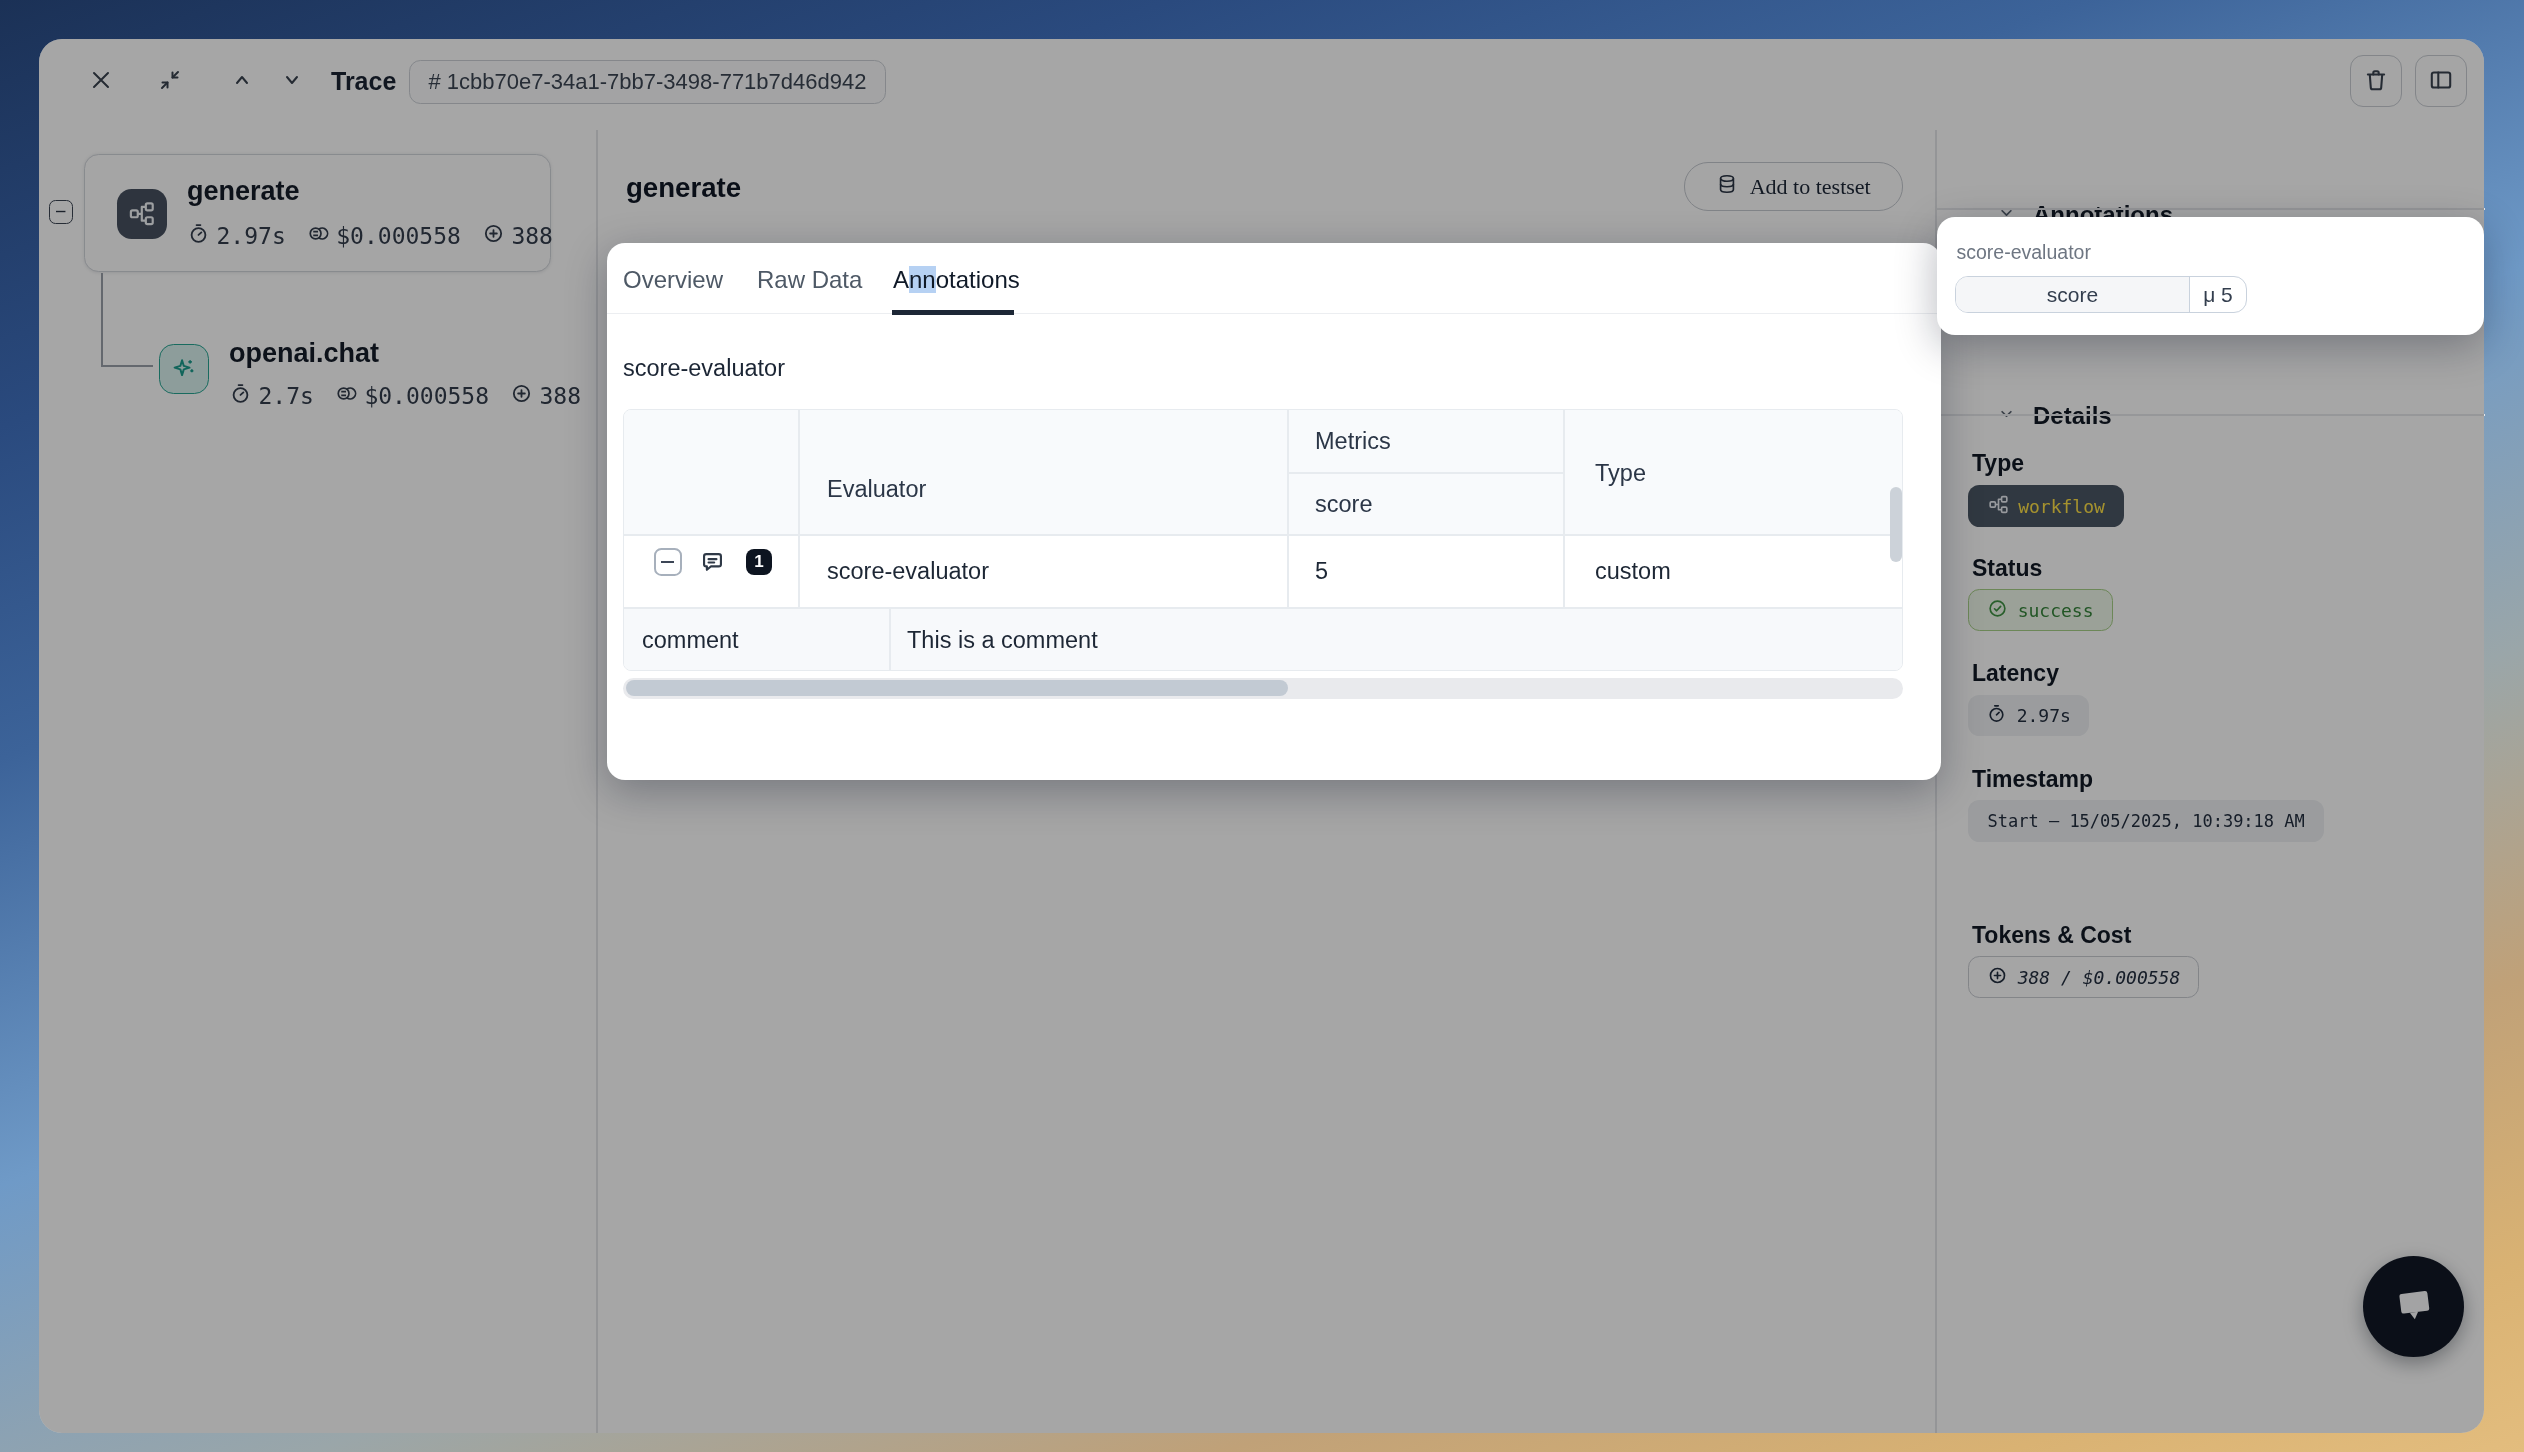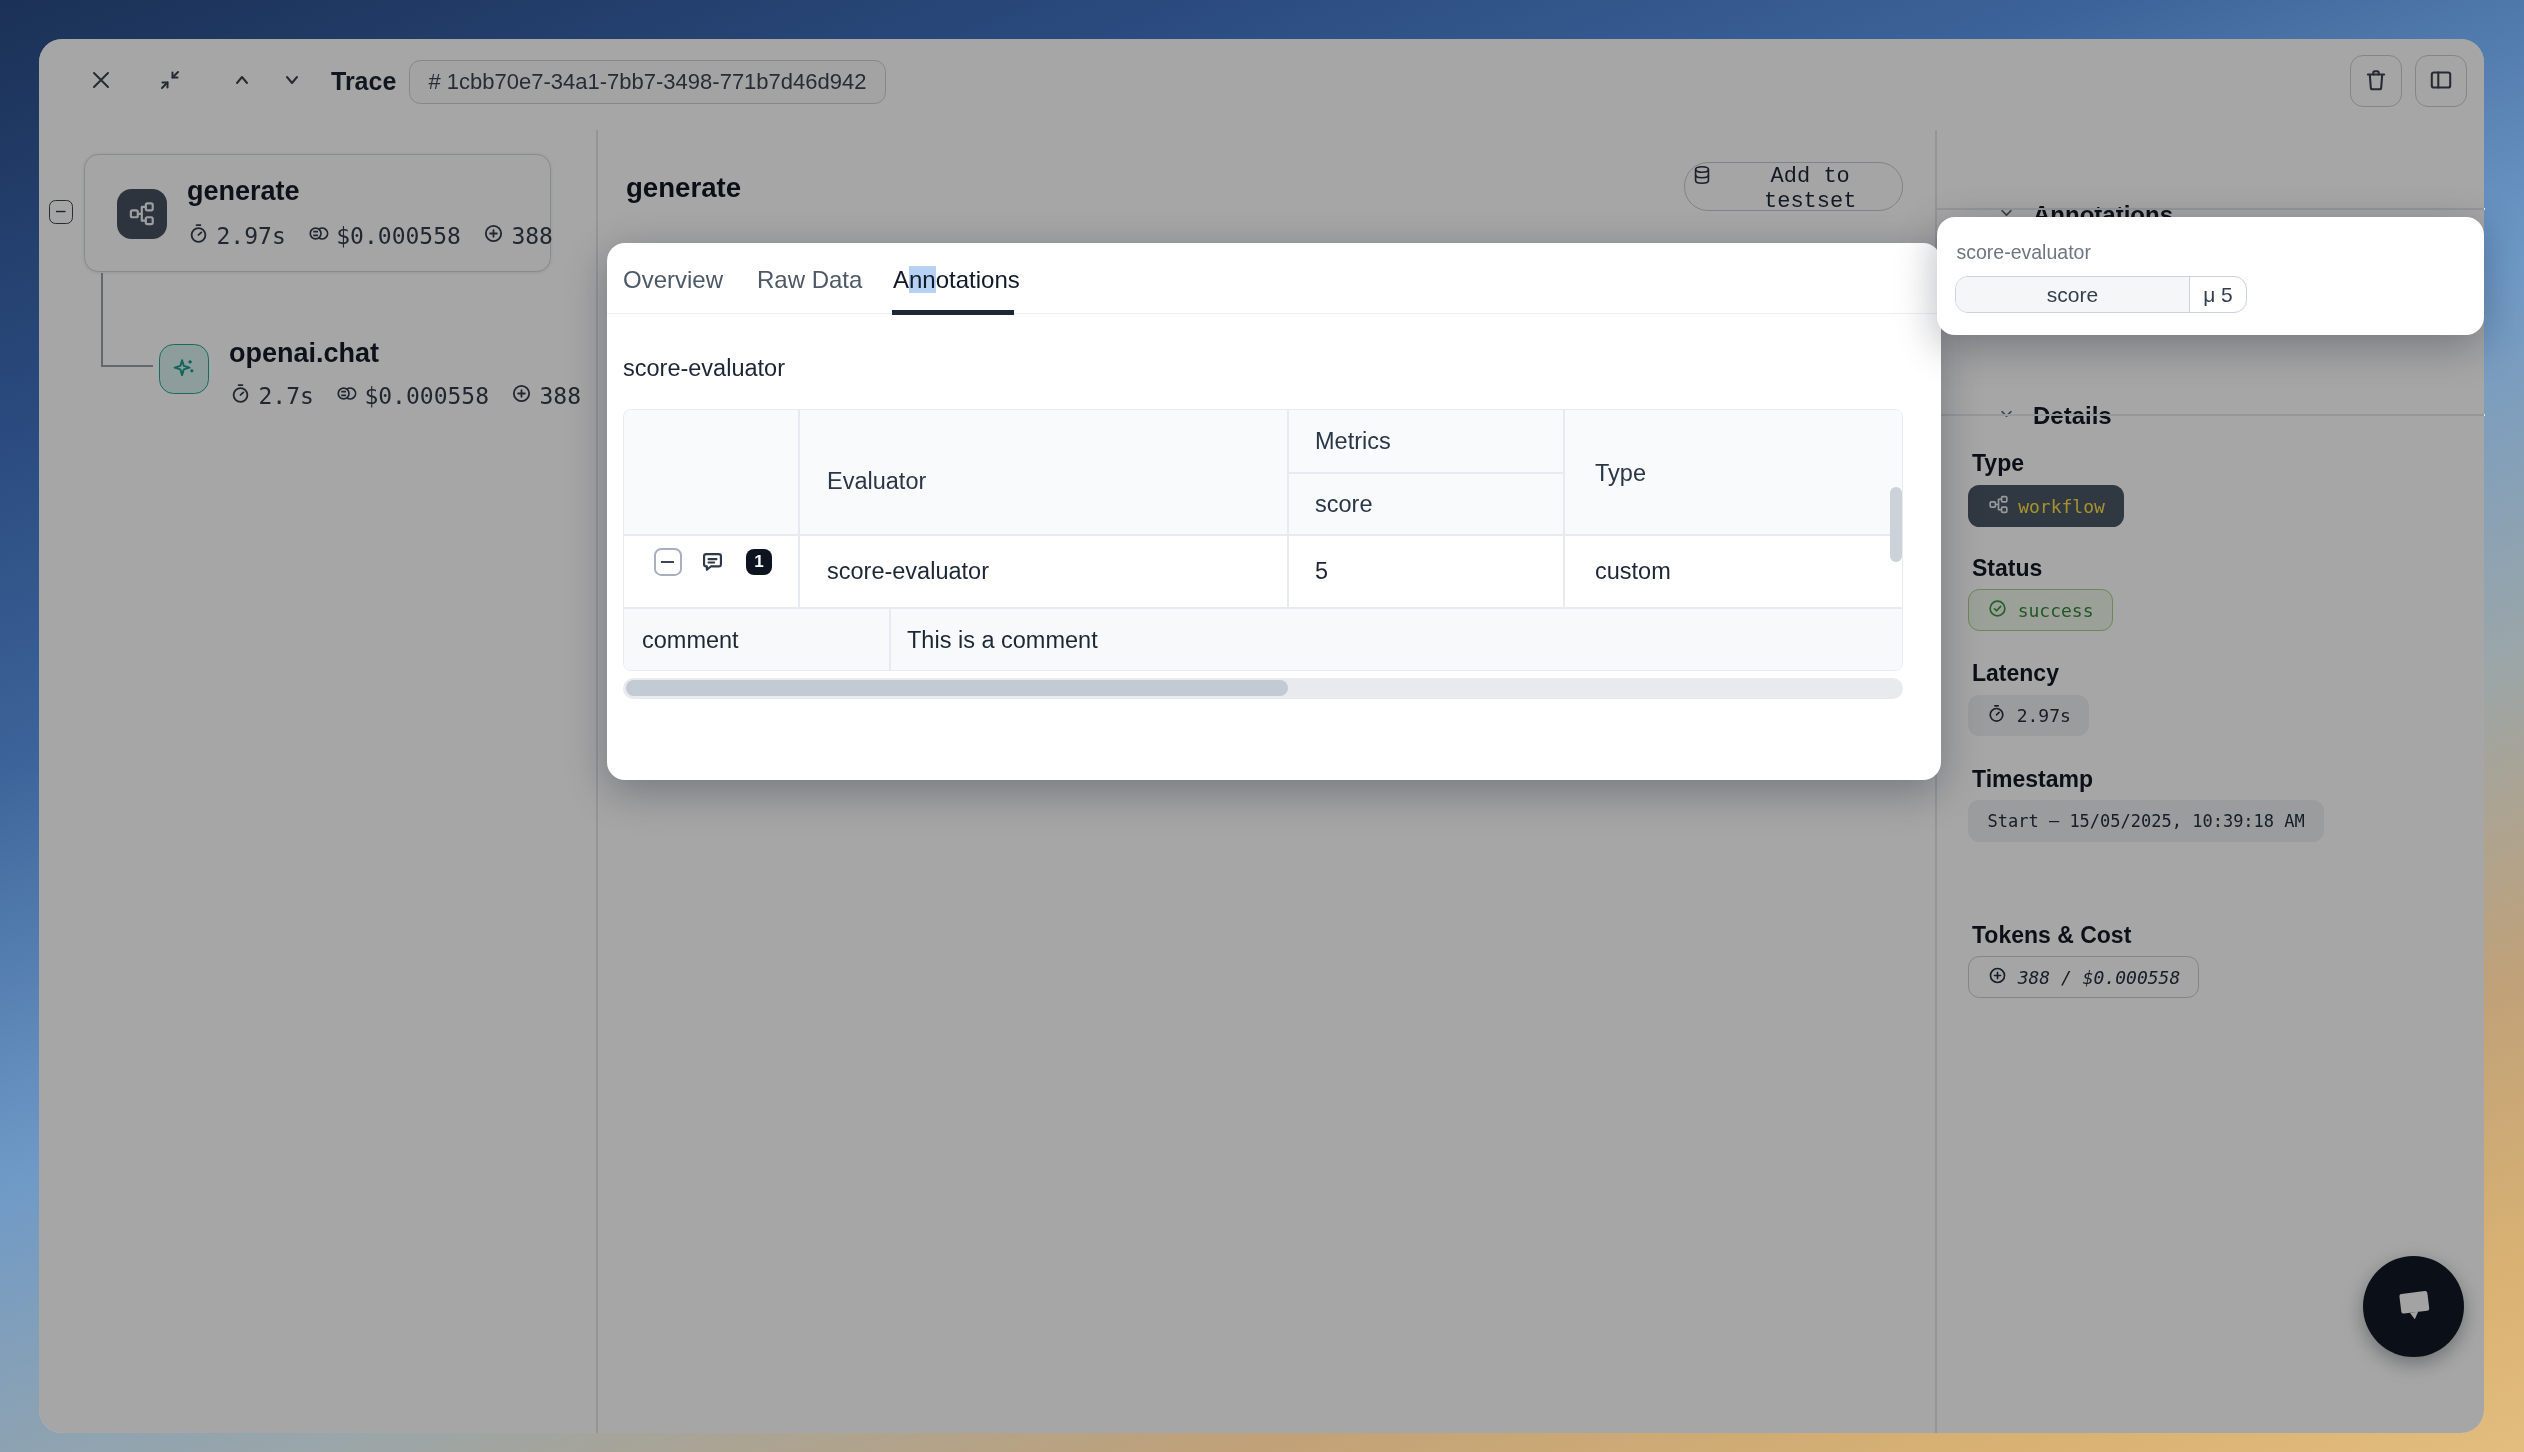--- a/index.html
+++ b/index.html
@@ -170,21 +170,21 @@
           <span><svg width="23" height="23" viewBox="0 0 24 24" fill="none" stroke="#333d4c" stroke-width="1.9" stroke-linecap="round">
                 <circle cx="12" cy="12" r="8"></circle>
                 <path d="M12 8.5 v7 M8.5 12 h7"></path>
               </svg></span>
           <span>388</span>
         </span>
       </div>
     </div>
 
     <div class="abs" style="left:587px;top:133px;font-size:27.6px;font-weight:650;color:#101826;">generate</div>
-    <button class="abs" style="left:1645px;top:123px;width:219px;height:49px;border:1.6px solid #c5c9cf;border-radius:24px;background:#fdfdfe;display:flex;align-items:flex-start;justify-content:center;gap:11.4px;font-size:22px;color:#1d2737;cursor:pointer;font-family:Liberation Mono, monospace;">
+    <button class="abs" style="left:1645px;top:123px;width:219px;height:49px;border:1.6px solid #c5c9cf;border-radius:24px;background:#fdfdfe;display:flex;align-items:center;justify-content:center;gap:11.4px;font-size:22px;color:#1d2737;cursor:pointer;font-family:Liberation Serif, serif;">
       <span>
         <svg width="22" height="22" viewBox="0 0 24 24" fill="none" stroke="#2b3544" stroke-width="1.8">
             <ellipse cx="12" cy="6" rx="7" ry="3"></ellipse>
             <path d="M5 6 v6 c0 1.66 3.13 3 7 3 s7-1.34 7-3 V6"></path>
             <path d="M5 12 v6 c0 1.66 3.13 3 7 3 s7-1.34 7-3 v-6"></path>
           </svg>
       </span>
       <span>Add to testset</span>
     </button>
 
@@ -292,21 +292,21 @@
       <div class="abs" style="left:0;top:199px;width:1280px;height:63px;background:#f7f9fb;"></div>
 
       <div class="tbl-line-h" style="left:0;top:124px;width:1280px;"></div>
       <div class="tbl-line-h" style="left:0;top:197px;width:1280px;"></div>
       <div class="tbl-line-h" style="left:663px;top:62px;width:276px;"></div>
       <div class="tbl-line-v" style="left:174px;top:0;height:197px;"></div>
       <div class="tbl-line-v" style="left:663px;top:0;height:197px;"></div>
       <div class="tbl-line-v" style="left:939px;top:0;height:197px;"></div>
       <div class="tbl-line-v" style="left:265px;top:199px;height:63px;"></div>
 
-      <div class="cellt hcell" style="left:203px;top:8px;height:126px;text-align:right;">Evaluator</div>
+      <div class="cellt hcell" style="left:203px;top:16px;height:126px;text-align:right;">Evaluator</div>
       <div class="cellt hcell" style="left:691px;top:0;height:62px;">Metrics</div>
       <div class="cellt hcell" style="left:691px;top:63px;height:62px;">score</div>
       <div class="cellt hcell" style="left:971px;top:0;height:126px;">Type</div>
 
       <div class="abs" style="left:30px;top:138px;width:27.6px;height:27.6px;border:2.4px solid #a7b0bc;border-radius:7.3px;background:#fff;display:flex;align-items:center;justify-content:center;cursor:pointer;">
         <div style="width:13px;height:2.4px;background:#3c4656;"></div>
       </div>
       <div class="abs" style="left:75px;top:139px;cursor:pointer;color:#2f3947;">
         <span>
           <svg width="27" height="27" viewBox="0 0 24 24" fill="none" stroke="currentColor" stroke-width="1.9" stroke-linejoin="round">

